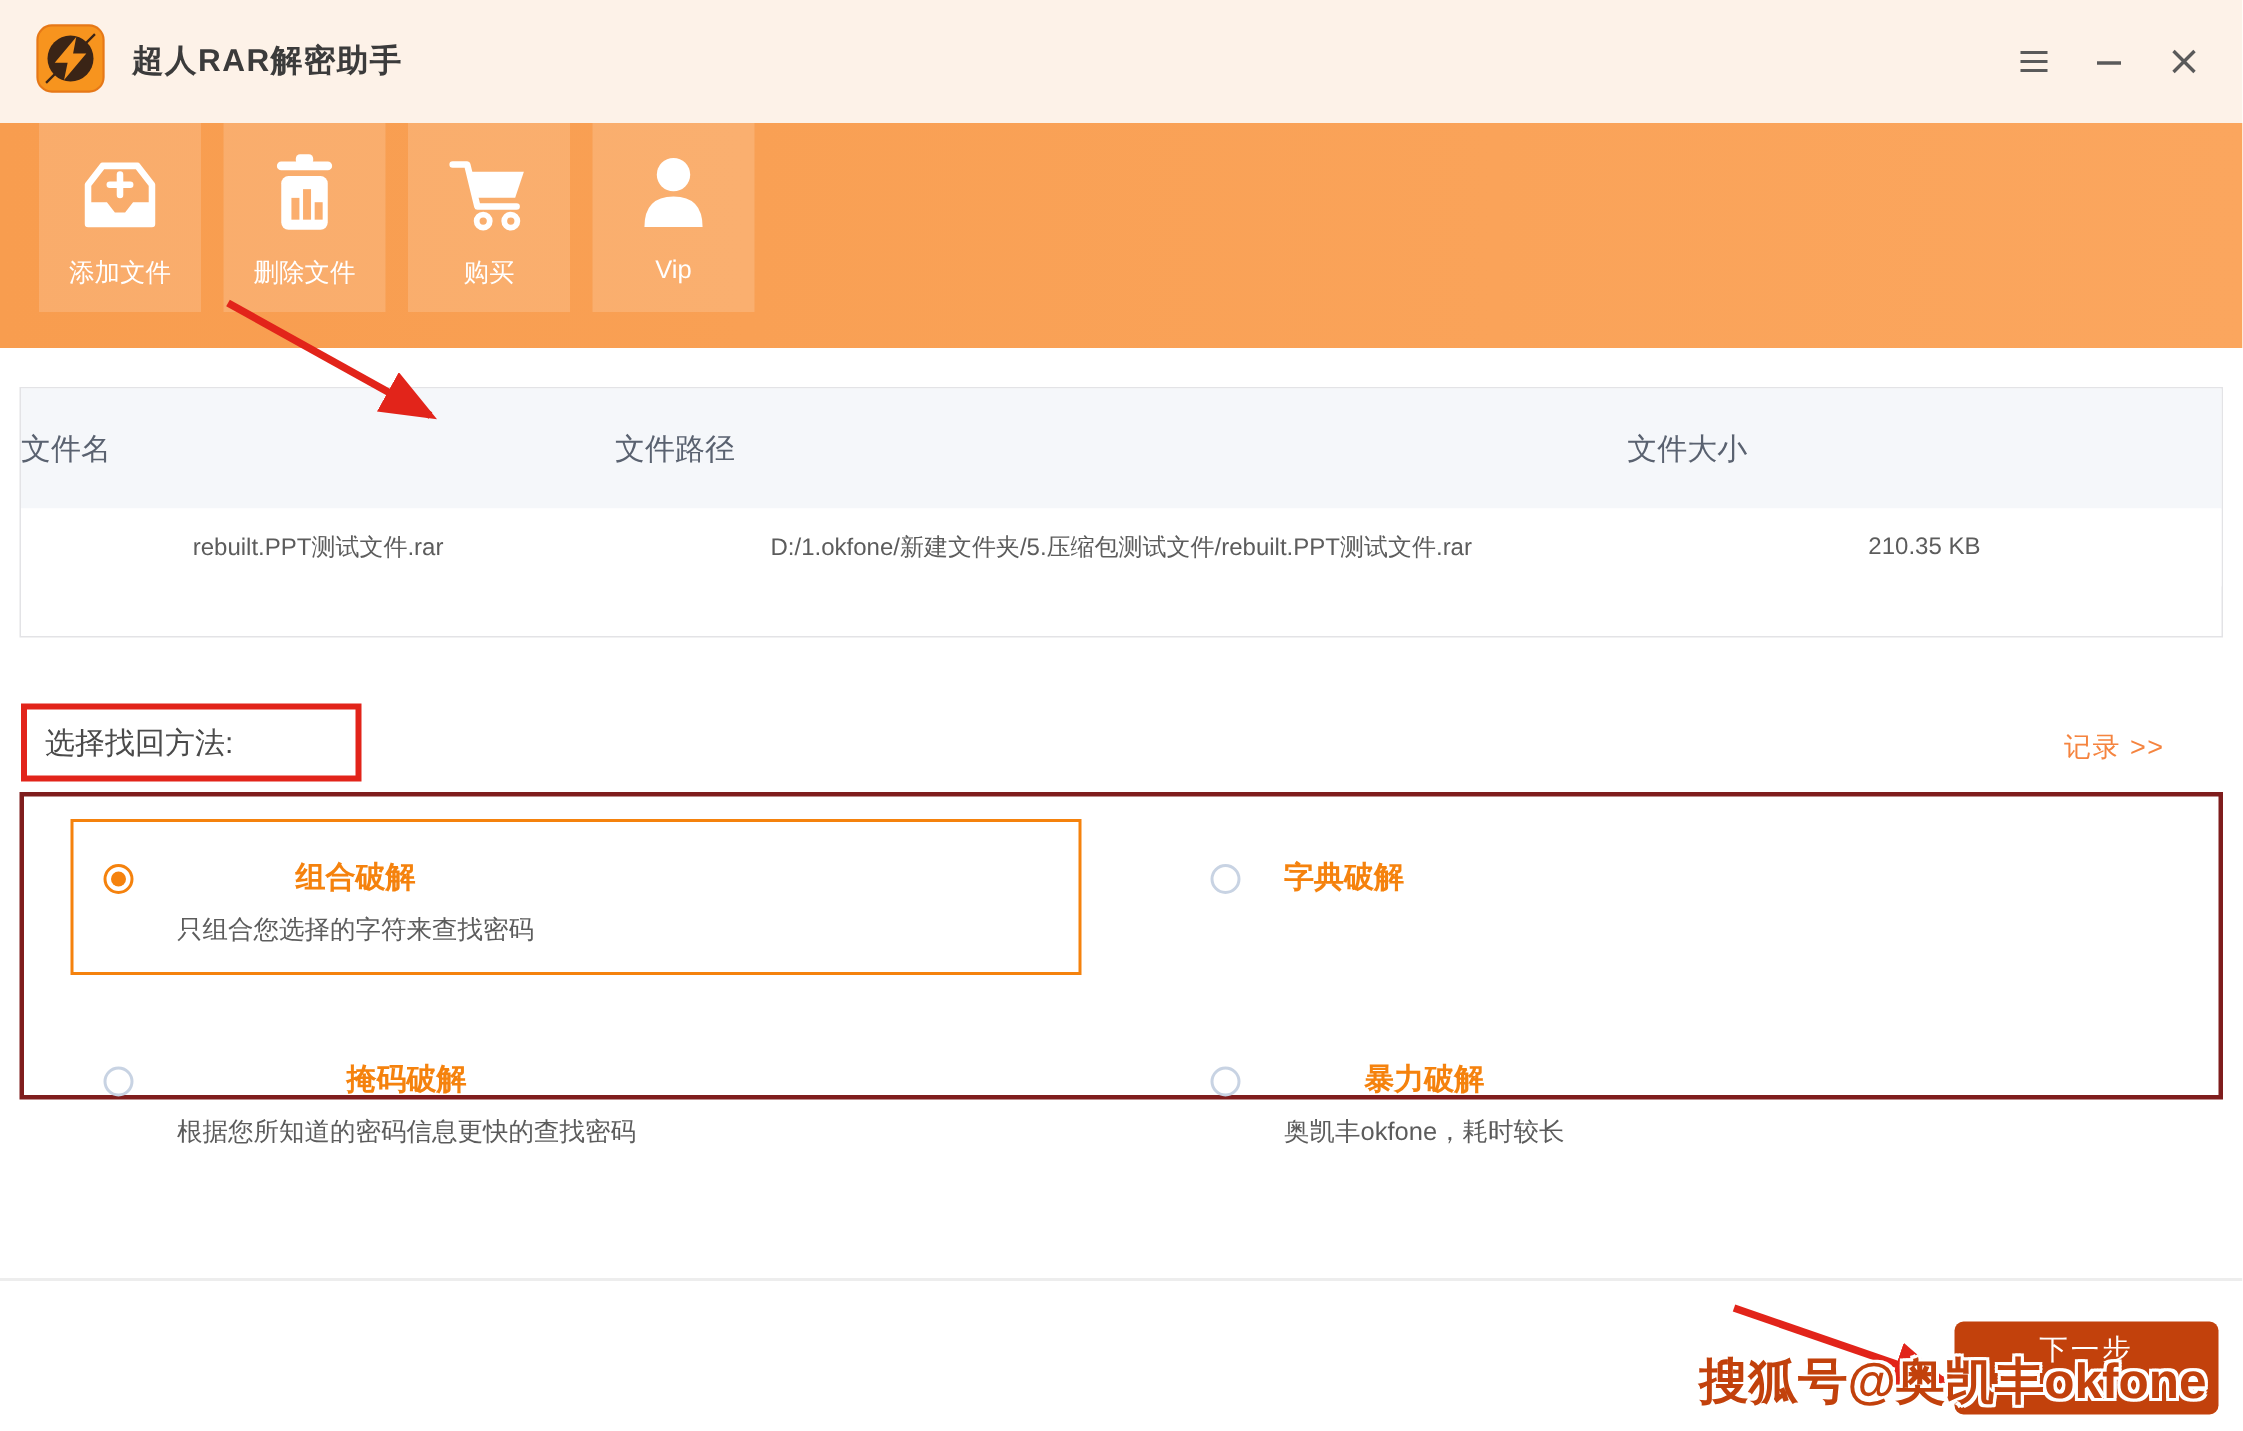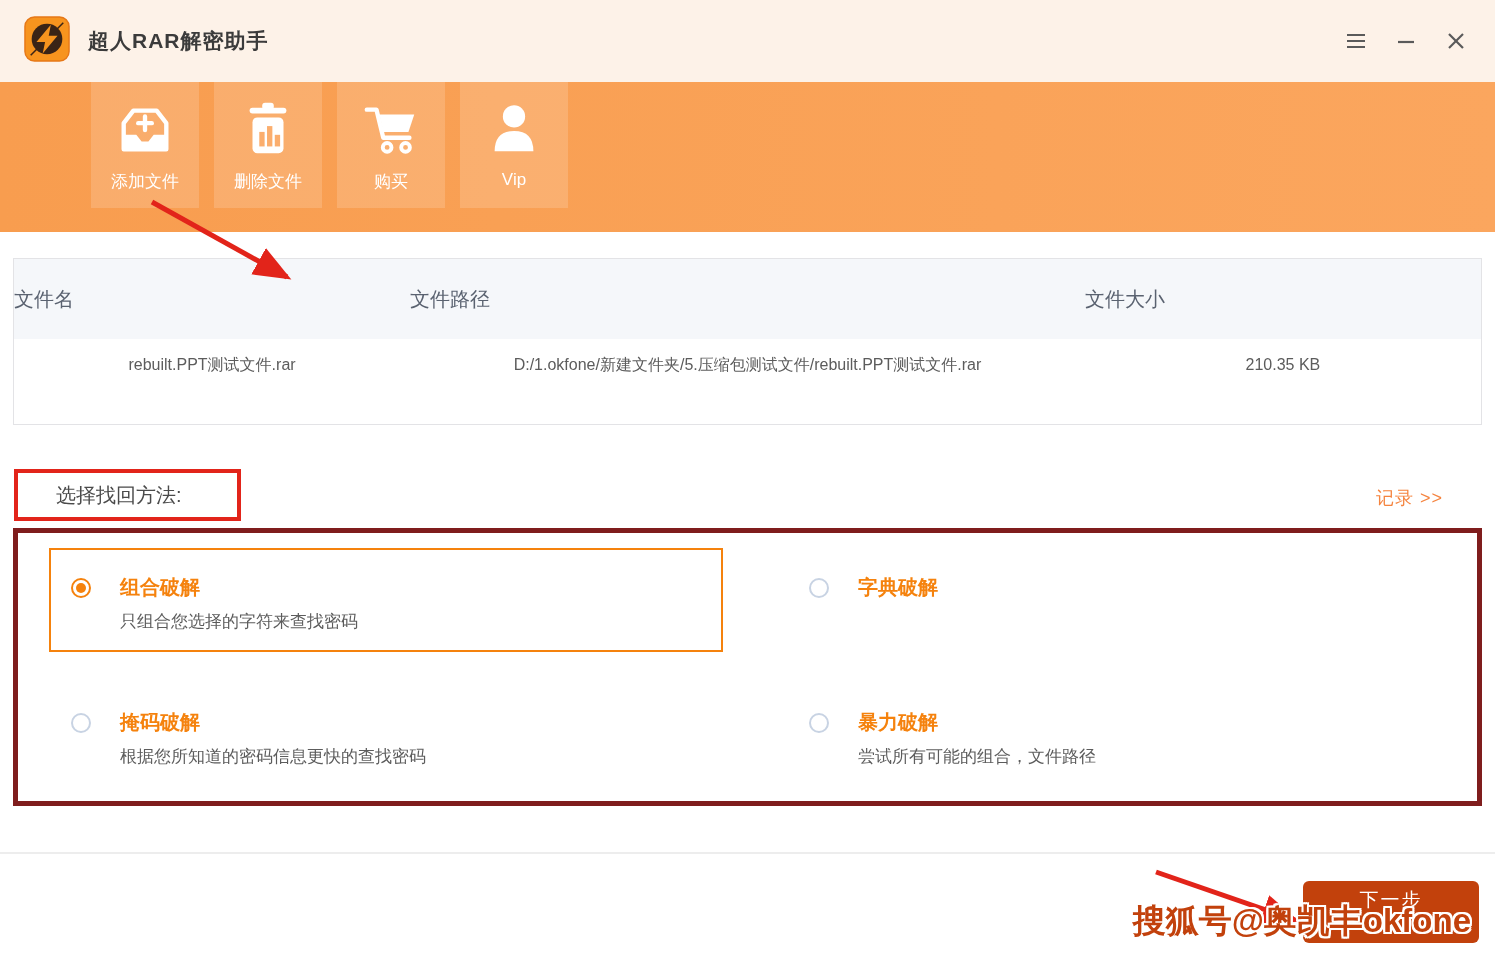--- a/index.html
+++ b/index.html
@@ -10,44 +10,44 @@
   .titlebar { position:absolute; left:0; top:0; width:100%; height:82px; background:#fdf2e8; }
   .app-icon { position:absolute; left:24px; top:16px; width:46px; height:46px; }
   .app-title { position:absolute; left:88px; top:0; height:82px; line-height:82px;
                font-size:21px; color:#3b3b3b; letter-spacing:1px;font-weight:bold; }
   .win-controls { position:absolute; right:26px; top:0; height:82px; display:flex; align-items:center; gap:24px; }
   .win-btn { width:26px; height:26px; display:flex; align-items:center; justify-content:center; cursor:pointer; }
 
   
   .toolbar { position:absolute; left:0; top:82px; width:100%; height:150px;
              background:linear-gradient(90deg,#f89d4f 0%,#fba65e 100%);
-             display:flex; align-items:flex-start; padding-left:91px; gap:15px; }
+             display:flex; align-items:flex-start; padding-left:26px; gap:15px; }
   .tool-btn { width:108px; height:126px; background:rgba(255,255,255,0.16);
               display:flex; flex-direction:column; align-items:center; cursor:pointer; }
   .tool-icon { width:62px; height:62px; margin-top:16px; }
   .tool-label { margin-top:10px; color:#ffffff; font-size:17px; white-space:nowrap; }
 
   
   .file-table { position:absolute; left:13px; top:258px; width:1469px; height:167px;
                 border:1px solid #e3e3e6; background:#fff; }
   .thead { display:flex; height:80px; background:#f5f7fa; align-items:center; }
   .th { font-size:20px; color:#5a6270; }
   .trow { display:flex; height:52px; align-items:center; background:#fff; }
   .td { font-size:16px; color:#5c5c5c; text-align:center; }
   .col-name { width:27%; } .col-path { width:46%; } .col-size { width:27%; }
 
   
-  .method-label { position:absolute; left:30px; top:482px; font-size:20px; color:#4a4a4a;margin-left:26px; }
+  .method-label { position:absolute; left:30px; top:482px; font-size:20px; color:#4a4a4a; }
   .records-link { position:absolute; right:52px; top:486px; font-size:18px; color:#f5843f;
                   letter-spacing:1px; cursor:pointer; }
   .annotation-box { position:absolute; left:14px; top:469px; width:227px; height:52px;
                     border:4px solid #e2241a; z-index:40; pointer-events:none; }
 
-  .options-panel { position:absolute; left:13px; top:528px; width:1469px; height:278px;
-                   border:5px solid #7f1d1d; background:#fff; }
+  .options-panel { position:absolute; left:13px; top:528px; width:1469px; height:205px;
+                   border:3px solid #7f1d1d; background:#fff;text-align:center; }
   .sel-rect { position:absolute; left:31px; top:15px; width:674px; height:104px;
               border:2px solid #f5820d; pointer-events:none; }
   .opt { position:absolute; display:flex; cursor:pointer; }
   .opt-1 { left:53px; top:42px; } .opt-2 { left:791px; top:42px; }
   .opt-3 { left:53px; top:177px; } .opt-4 { left:791px; top:177px; }
   .radio { width:20px; height:20px; border-radius:50%; margin-top:3px; flex:none;
            background:#fff; position:relative; }
   .radio.on  { border:2px solid #f5820d; }
   .radio.on::after { content:""; position:absolute; left:3px; top:3px; width:10px; height:10px;
                      border-radius:50%; background:#f5820d; }
@@ -194,21 +194,21 @@
       <span class="opt-text">
         <div class="opt-title">掩码破解</div>
         <div class="opt-desc">根据您所知道的密码信息更快的查找密码</div>
       </span>
     </div>
 
     <div class="opt opt-4">
       <span class="radio off"></span>
       <span class="opt-text">
         <div class="opt-title">暴力破解</div>
-        <div class="opt-desc">尝试所有可能的组合，文件路径</div>
+        <div class="opt-desc">奥凯丰okfone，耗时较长</div>
       </span>
     </div>
   </div>
 
   <div class="footer-divider"></div>
   <button class="next-btn">下一步</button>
 
   <svg class="arrows-overlay" viewBox="0 0 1495 954">
     <defs>
       <marker id="ah" markerWidth="9" markerHeight="7" refX="6.5" refY="3" orient="auto">

